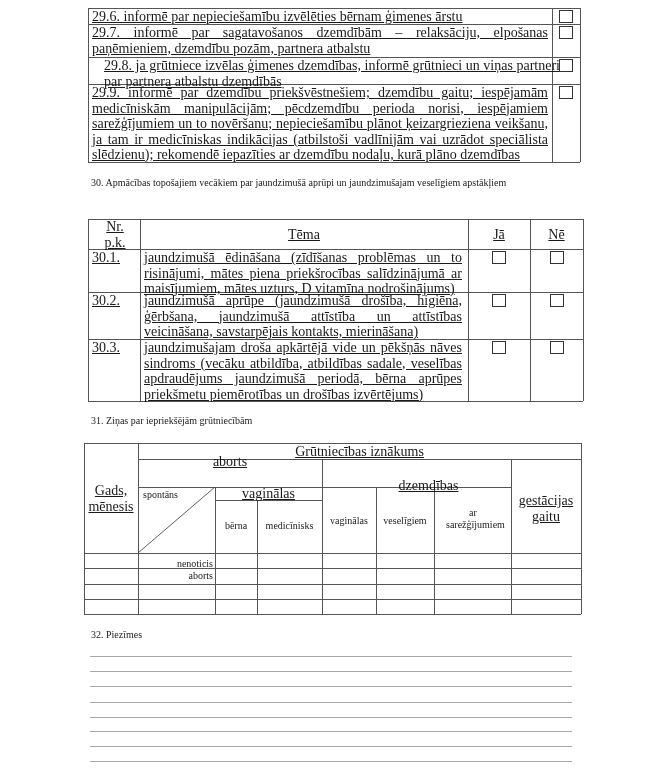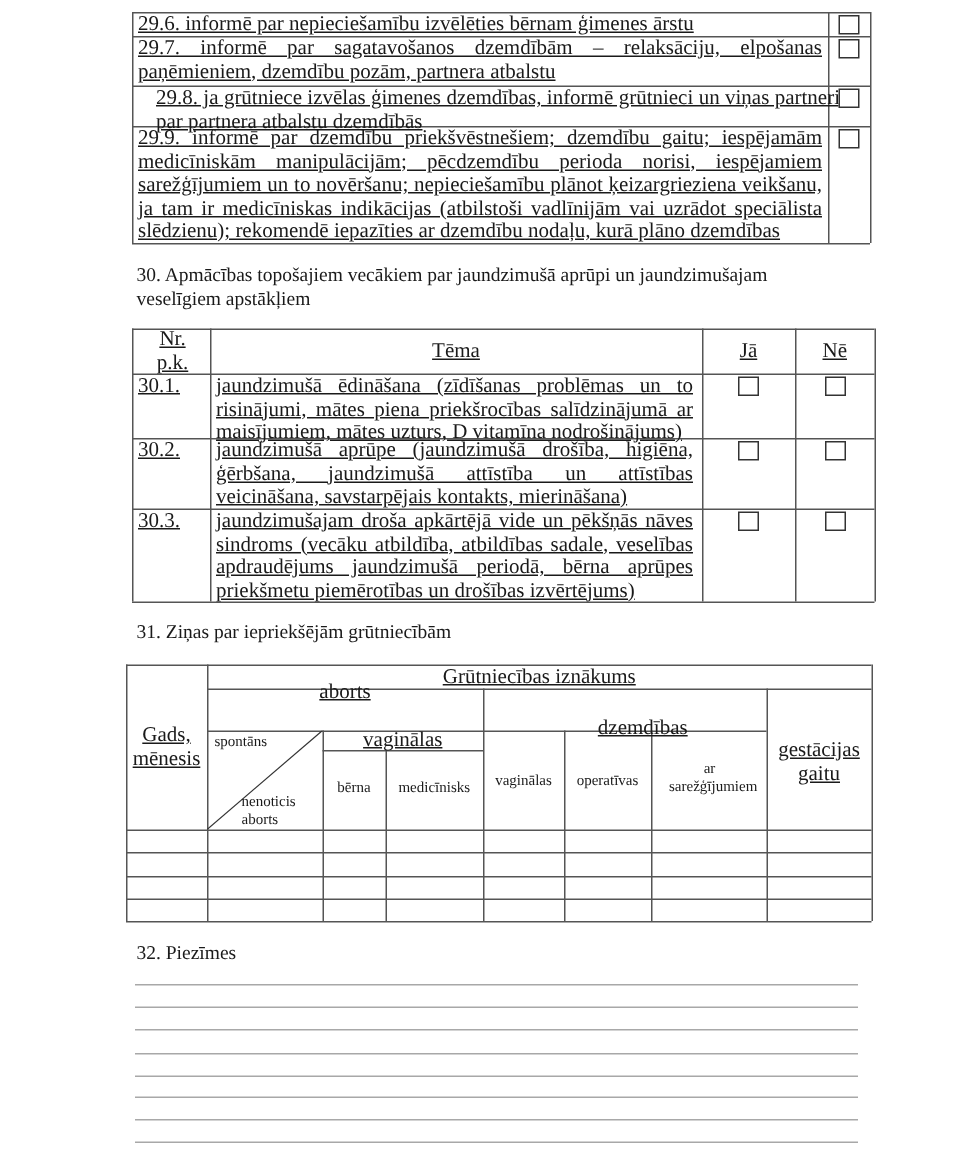--- a/index.html
+++ b/index.html
@@ -6,21 +6,21 @@
   body { width:645px; height:770px; position:relative; overflow:hidden;
          font-family:"Liberation Serif", "DejaVu Serif", serif; color:#1a1a1a; }
   .abs { position:absolute; box-sizing:border-box; }
   .line-h { position:absolute; height:0; border-top:1px solid #555; }
   .line-v { position:absolute; width:0; border-left:1px solid #555; }
   .cb { position:absolute; width:14px; height:13px; border:1.5px solid #333; box-sizing:border-box; background:#fff; }
   .t13 { font-size:14px; line-height:15.5px;text-decoration:underline; }
   .just { text-align:justify; text-align-last:left; }
   .ctr { text-align:center; }
   .small { font-size:10px; line-height:12px; }
-  .heading { font-size:13px; line-height:15.5px; }
+  .heading { font-size:10px; line-height:15.5px; }
   .note-line { position:absolute; left:90px; width:482px; height:0; border-top:1.5px solid #a8a8a8; }
   .cell-input { position:absolute; box-sizing:border-box; }
 </style>
 </head>
 <body>
 
 <div>
 
   <div class="line-h" style="left:88px;top:8px;width:492px;"></div>
   <div class="line-h" style="left:88px;top:24px;width:492px;"></div>
@@ -105,26 +105,26 @@
 
   <svg class="abs" style="left:138px;top:487px;" width="77" height="66">
     <line x1="0" y1="66" x2="77" y2="0" stroke="#333" stroke-width="0.8"></line>
   </svg>
 
   <div class="abs t13 ctr" style="left:84px;top:483px;width:54px;">Gads, mēnesis</div>
   <div class="abs t13 ctr" style="left:138px;top:444px;width:443px;">Grūtniecības iznākums</div>
   <div class="abs t13 ctr" style="left:138px;top:454px;width:184px;">aborts</div>
   <div class="abs t13 ctr" style="left:334px;top:466px;width:189px;margin-top:12px;">dzemdības</div>
   <div class="abs small" style="left:143px;top:489px;">spontāns</div>
-  <div class="abs small" style="left:161px;top:529px;width:52px;">nenoticis aborts</div>
+  <div class="abs small" style="left:161px;top:558px;width:52px;text-align:right;">nenoticis aborts</div>
   <div class="abs t13 ctr" style="left:215px;top:486px;width:107px;">vaginālas</div>
   <div class="abs small ctr" style="left:215px;top:520px;width:42px;">bērna</div>
   <div class="abs small ctr" style="left:257px;top:520px;width:65px;">medicīnisks</div>
   <div class="abs small ctr" style="left:322px;top:515px;width:54px;">vaginālas</div>
-  <div class="abs small ctr" style="left:376px;top:515px;width:58px;">operatīvas</div>
+  <div class="abs small ctr" style="left:376px;top:515px;width:58px;">veselīgiem</div>
   <div class="abs small ctr" style="left:446px;top:507px;width:54px;">ar sarežģījumiem</div>
   <div class="abs t13 ctr" style="left:511px;top:493px;width:70px;">gestācijas gaitu</div>
 
   <div id="s31-rows">
       <div>
         <div class="cell-input t13" style="left: 85px; top: 554px; width: 52px; height: 13px;"></div>
         <div class="cell-input t13" style="left: 139px; top: 554px; width: 75px; height: 13px;"></div>
         <div class="cell-input t13" style="left: 216px; top: 554px; width: 40px; height: 13px;"></div>
         <div class="cell-input t13" style="left: 258px; top: 554px; width: 63px; height: 13px;"></div>
         <div class="cell-input t13" style="left: 323px; top: 554px; width: 52px; height: 13px;"></div>

